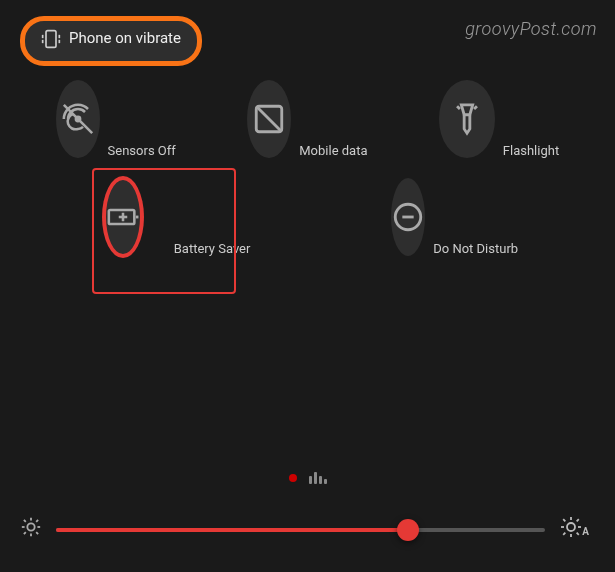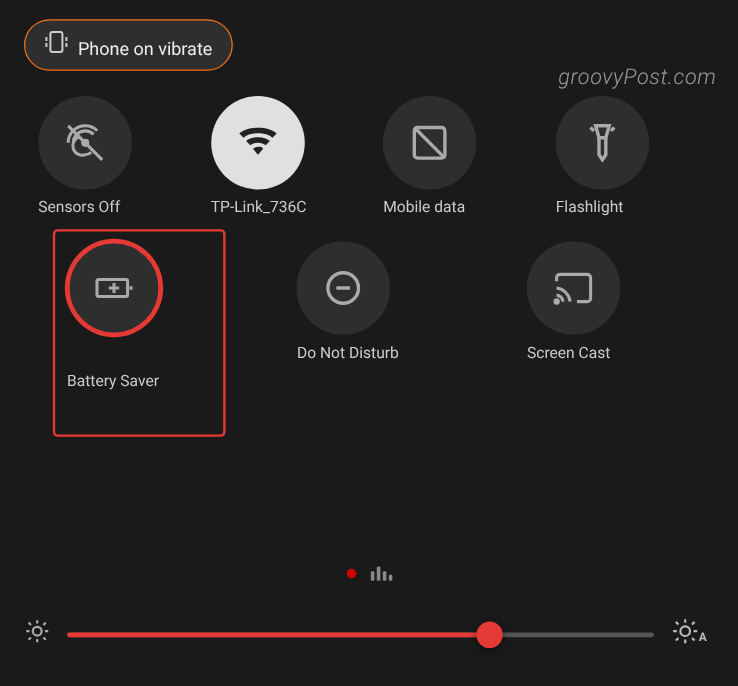--- a/index.html
+++ b/index.html
@@ -15,39 +15,38 @@
 
     .watermark {
       position: absolute;
       top: 18px;
       right: 18px;
       font-size: 18px;
       color: rgba(255,255,255,0.55);
       font-style: italic;
       font-weight: 300;
       letter-spacing: 0.5px;
-      margin-top: 36px;
     }
 
     .status-bar {
       position: absolute;
       top: 16px;
       left: 20px;
       display: flex;
       align-items: center;
     }
 
     .vibrate-pill {
       background: #2e2e2e;
       border-radius: 24px;
       padding: 8px 16px;
       display: flex;
-      align-items: flex-end;
+      align-items: flex-start;
       gap: 8px;
-      border: 1px solid #f97316;
+      border: 5px solid #f97316;
     }
 
     .vibrate-icon {
       font-size: 18px;
       color: #ccc;
     }
 
     .vibrate-text {
       font-size: 15px;
       color: #eee;
@@ -64,22 +63,22 @@
 
     .tiles-row {
       display: flex;
       justify-content: space-around;
       align-items: flex-start;
       margin-bottom: 10px;
     }
 
     .tile {
       display: flex;
-      flex-direction: column;
-      align-items: flex-start;
+      flex-direction: row;
+      align-items: flex-end;
       gap: 8px;
       width: 120px;
       cursor: pointer;
     }
 
     .tile-circle {
       width: 78px;
       height: 78px;
       border-radius: 50%;
       background: #2e2e2e;
@@ -236,30 +235,20 @@
           <path d="M2 2l20 20"></path>
           <path d="M8.5 8.5A5 5 0 0 0 12 19a5 5 0 0 0 3.54-1.46"></path>
           <path d="M5 12a7 7 0 0 1 7-7 7 7 0 0 1 4.95 2.05"></path>
           <path d="M2 12a10 10 0 0 1 10-10 10 10 0 0 1 7.07 2.93"></path>
           <circle cx="12" cy="12" r="1.5" fill="#aaa"></circle>
         </svg>
       </div>
       <span class="tile-label">Sensors Off</span>
     </div>
 
-    <div class="tile">
-      <div class="tile-circle active">
-        <svg viewBox="0 0 24 24" fill="#222">
-          <path d="M1 6.5C5.5 2 18.5 2 23 6.5L20.5 9C17 5.5 7 5.5 3.5 9L1 6.5z"></path>
-          <path d="M5 11C8 8 16 8 19 11L16.5 13.5C14.5 11.5 9.5 11.5 7.5 13.5L5 11z"></path>
-          <path d="M9 15.5c1.5-1.5 5.5-1.5 6 0L12 19l-3-3.5z"></path>
-        </svg>
-      </div>
-      <span class="tile-label">TP-Link_736C</span>
-    </div>
 
     <div class="tile">
       <div class="tile-circle">
         <svg viewBox="0 0 24 24" fill="none" stroke="#aaa" stroke-width="2">
           <rect x="3" y="3" width="18" height="18" rx="2"></rect>
           <line x1="3" y1="3" x2="21" y2="21"></line>
         </svg>
       </div>
       <span class="tile-label">Mobile data</span>
     </div>
@@ -298,31 +287,20 @@
     <div class="tile">
       <div class="tile-circle">
         <svg viewBox="0 0 24 24" fill="none" stroke="#aaa" stroke-width="2">
           <circle cx="12" cy="12" r="9"></circle>
           <line x1="8" y1="12" x2="16" y2="12"></line>
         </svg>
       </div>
       <span class="tile-label">Do Not Disturb</span>
     </div>
 
-    <div class="tile">
-      <div class="tile-circle">
-        <svg viewBox="0 0 24 24" fill="none" stroke="#aaa" stroke-width="1.8">
-          <path d="M2 16.1A5 5 0 0 1 5.9 20"></path>
-          <path d="M2 12.05A9 9 0 0 1 9.95 20"></path>
-          <path d="M2 8V6a2 2 0 0 1 2-2h16a2 2 0 0 1 2 2v12a2 2 0 0 1-2 2h-6"></path>
-          <circle cx="2" cy="20" r="1" fill="#aaa"></circle>
-        </svg>
-      </div>
-      <span class="tile-label">Screen Cast</span>
-    </div>
 
   </div>
 </div>
 
 <div class="pagination">
   <div class="dot"></div>
   <div style="display:flex; align-items:flex-end; gap:2px; margin-left:4px;">
     <div class="bar" style="height:8px;"></div>
     <div class="bar" style="height:12px;"></div>
     <div class="bar" style="height:8px;"></div>

